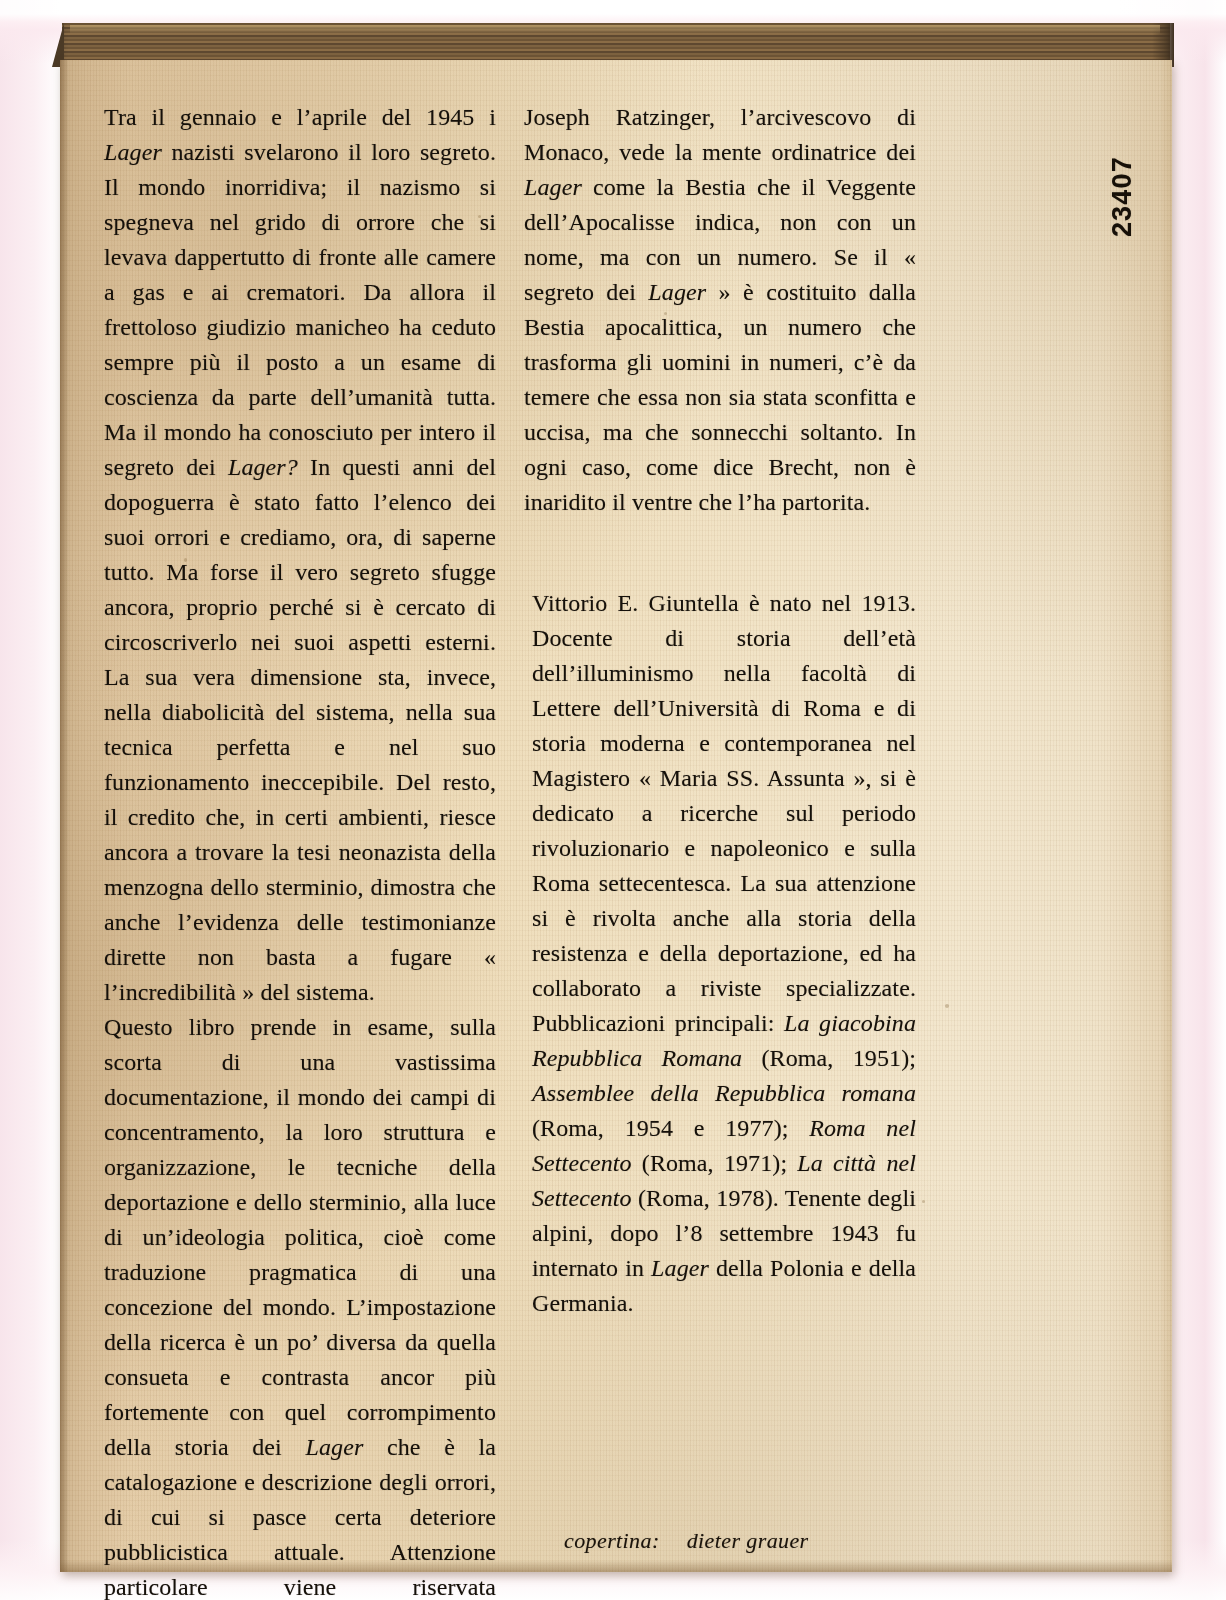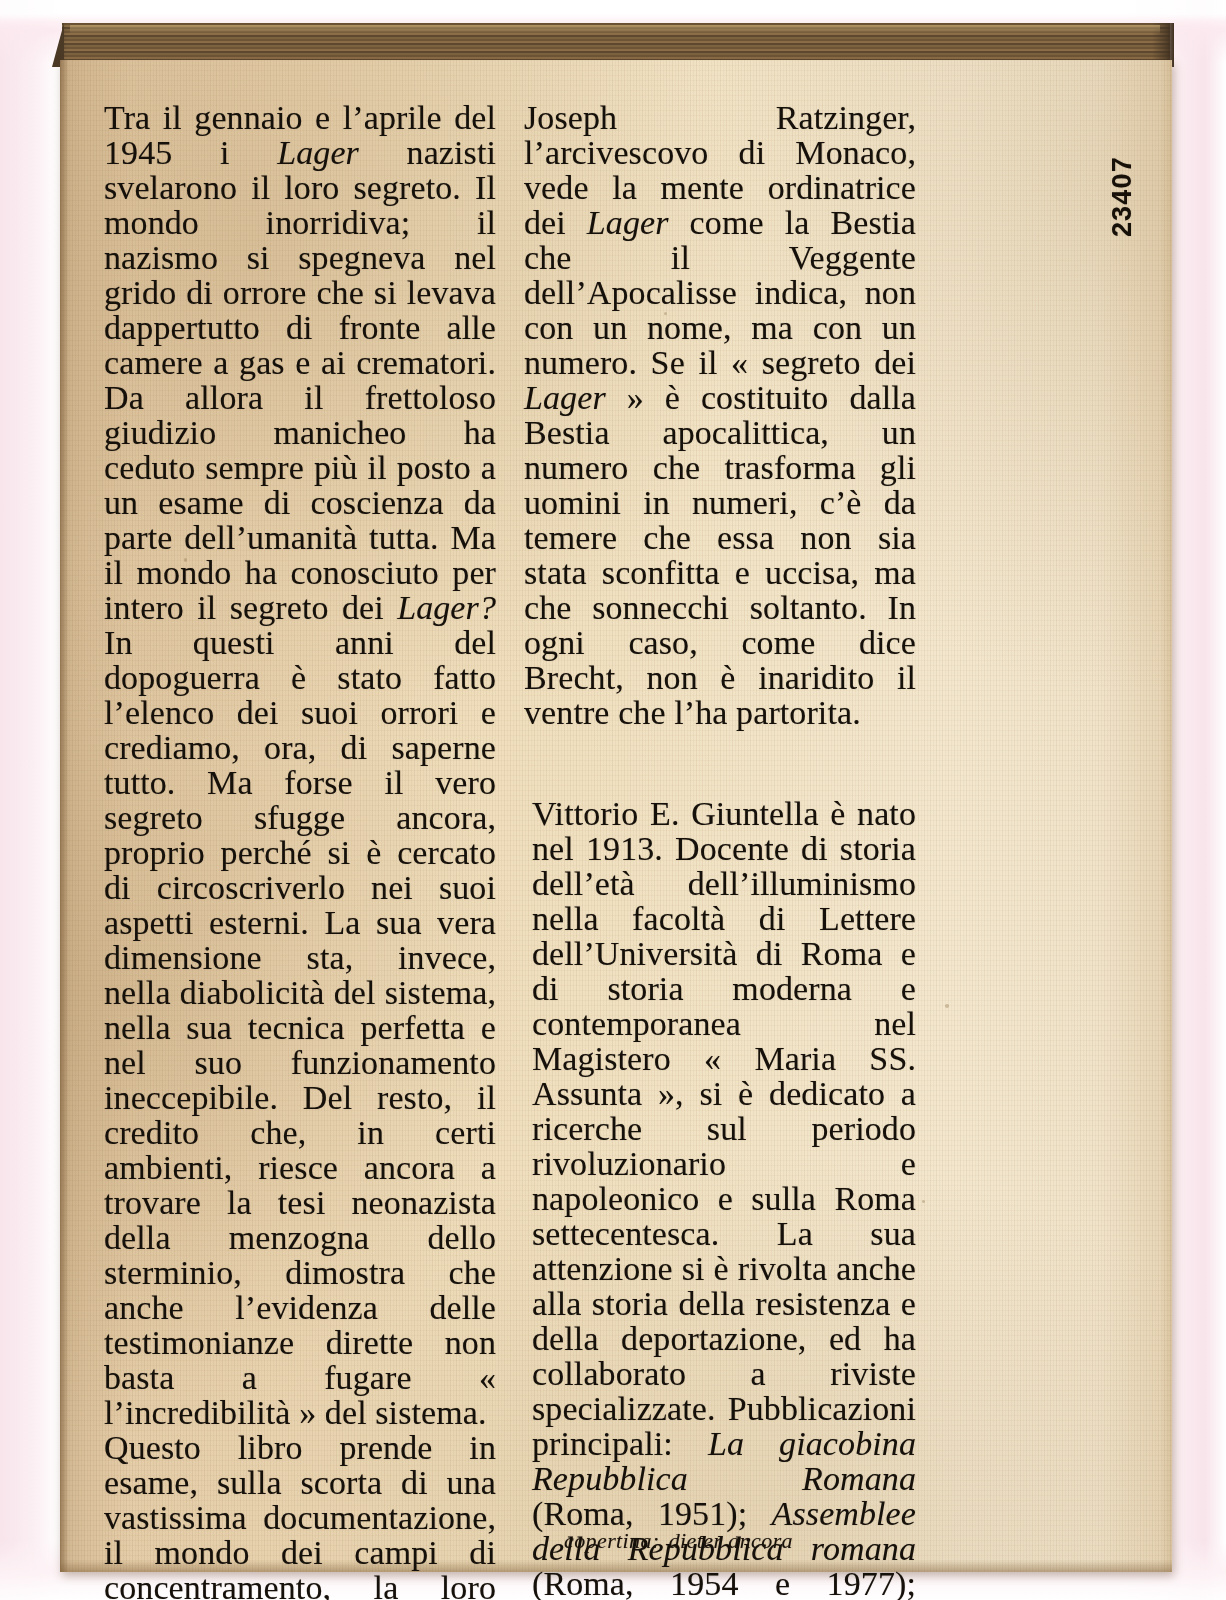--- a/index.html
+++ b/index.html
@@ -156,21 +156,21 @@
     gap: 28px;
   }
   .col {
     width: 392px;
   }
   .col-right { padding-top: 0; }
 
   p.body {
     margin: 0;
     font-family: "Liberation Serif", serif;
-    font-size: 34px;
+    font-size: 24px;
     line-height: 35px;
     color: #15100a;
     text-align: justify;
     text-justify: inter-word;
     letter-spacing: .1px;
     text-shadow: 0 0 1px rgba(25,18,10,.30);
   }
   p.body + p.body { margin-top: 0; }
   p.gap-before { margin-top: 66px !important; margin-left: 8px; }
 
@@ -182,21 +182,21 @@
     left: 504px;
     top: 1468px;
     font-family: "Liberation Serif", serif;
     font-style: italic;
     font-size: 22px;
     letter-spacing: .4px;
     color: #1a130b;
     text-shadow: 0 0 1px rgba(25,18,10,.3);
     white-space: nowrap;
   }
-  .credit .cw { margin-right: 9px; text-align: center; }
+  .credit .cw { margin-right: 27px; text-align: center; }
 
   
   .cat-number {
     position: absolute;
     right: 34px;
     top: 96px;
     font-family: "Liberation Sans", sans-serif;
     font-weight: bold;
     font-size: 27px;
     letter-spacing: 1.2px;
@@ -248,17 +248,17 @@
       </div>
 
       <div class="col col-right">
         <p class="body">Joseph Ratzinger, l’arcivescovo di Monaco, vede la mente ordinatrice dei <span class="it">Lager</span> come la Bestia che il Veggente dell’Apocalisse indica, non con un nome, ma con un numero. Se il « segreto dei <span class="it">Lager</span> » è costituito dalla Bestia apocalittica, un numero che trasforma gli uomini in numeri, c’è da temere che essa non sia stata sconfitta e uccisa, ma che sonnecchi soltanto. In ogni caso, come dice Brecht, non è inaridito il ventre che l’ha partorita.</p>
         <p class="body gap-before">Vittorio E. Giuntella è nato nel 1913. Docente di storia dell’età dell’illuminismo nella facoltà di Lettere dell’Università di Roma e di storia moderna e contemporanea nel Magistero « Maria SS. Assunta », si è dedicato a ricerche sul periodo rivoluzionario e napoleonico e sulla Roma settecentesca. La sua attenzione si è rivolta anche alla storia della resistenza e della deportazione, ed ha collaborato a riviste specializzate. Pubblicazioni principali: <span class="it">La giacobina Repubblica Romana</span> (Roma, 1951); <span class="it">Assemblee della Repubblica romana</span> (Roma, 1954 e 1977); <span class="it">Roma nel Settecento</span> (Roma, 1971); <span class="it">La città nel Settecento</span> (Roma, 1978). Tenente degli alpini, dopo l’8 settembre 1943 fu internato in <span class="it">Lager</span> della Polonia e della Germania.</p>
       </div>
 
     </div>
 
     <div class="credit">
-      <span class="cw">copertina:</span><span>dieter ancora</span>
+      <span class="cw">copertina:</span><span>dieter grauer</span>
     </div>
 
   </div>
 </div>
 
 </body></html>

